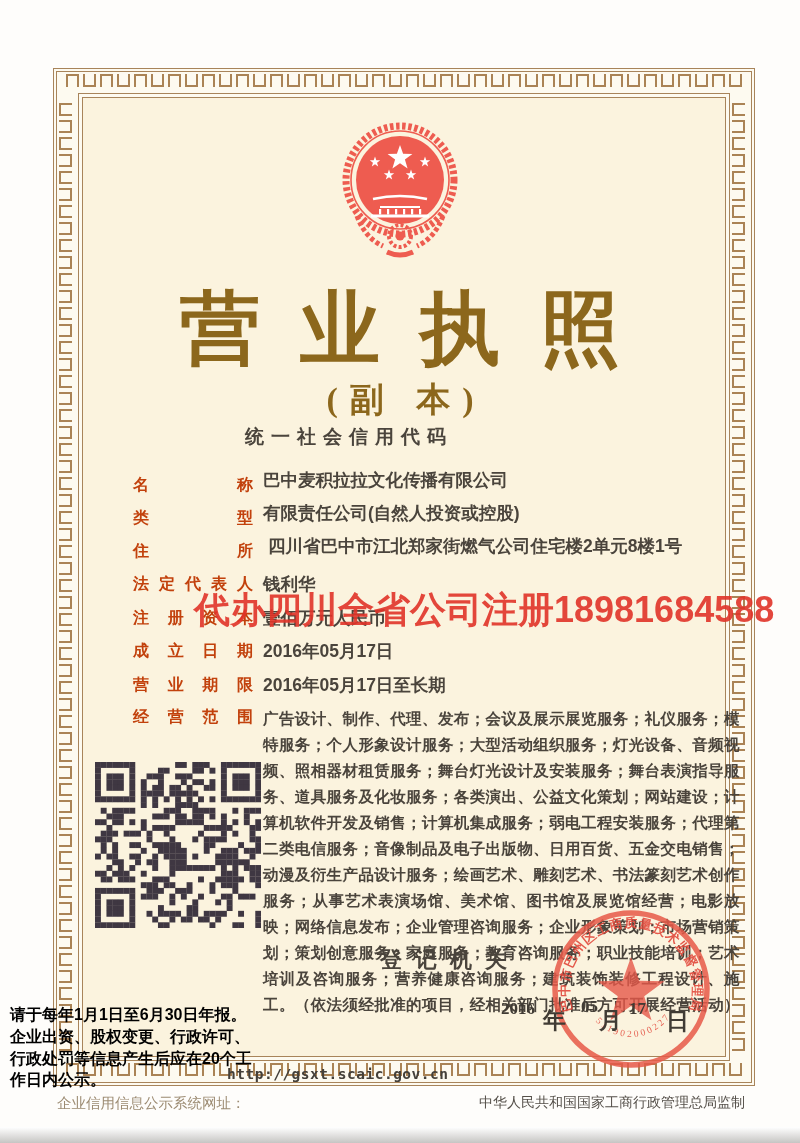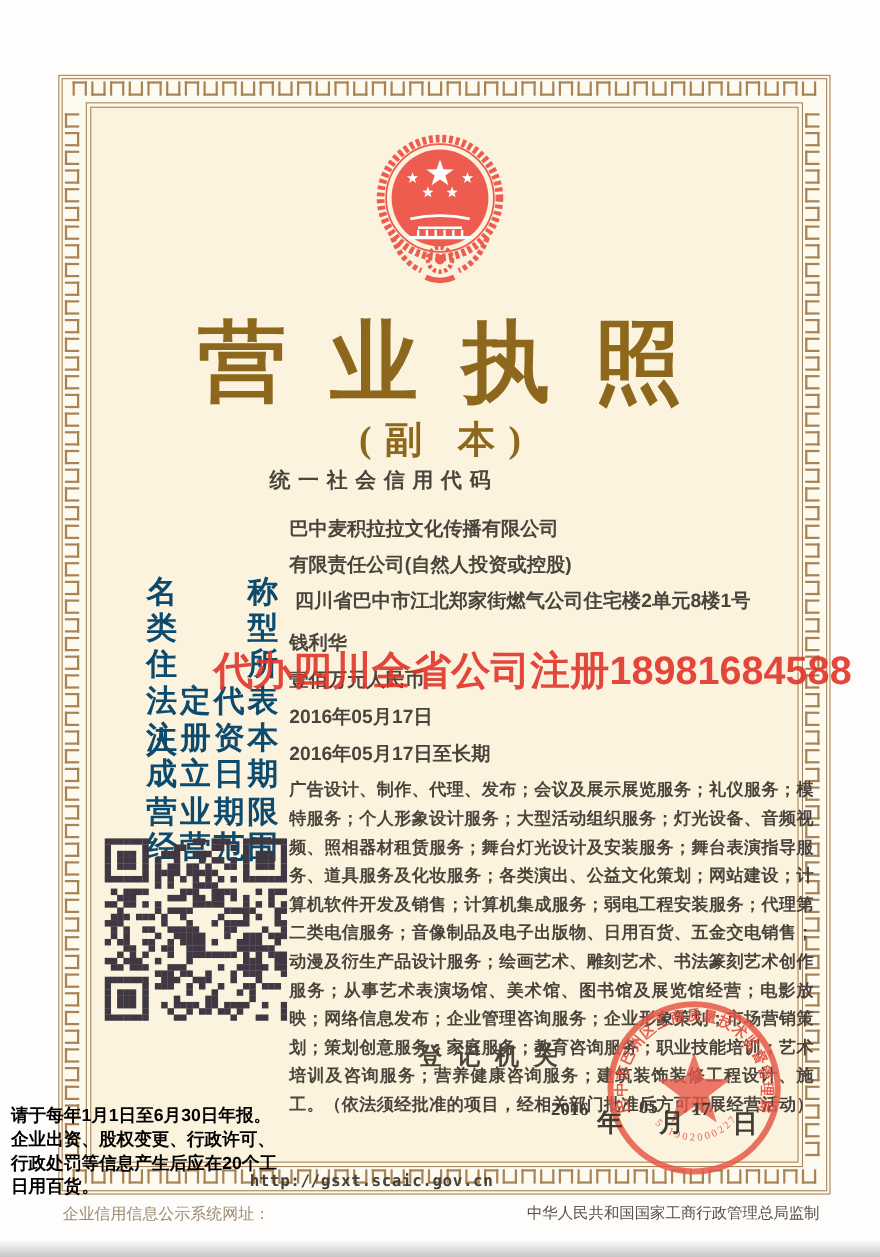--- a/index.html
+++ b/index.html
@@ -26,22 +26,22 @@
   #emblem{position:absolute;left:335px;top:118px;z-index:2;}
   #title{position:absolute;left:0;right:0;top:276px;text-align:center;z-index:2;
          font-size:80px;font-weight:bold;color:#8c671c;letter-spacing:40px;text-indent:40px;}
   #subtitle{position:absolute;left:0;right:0;top:377px;text-align:center;z-index:2;
             font-size:34px;font-weight:bold;color:#8c671c;letter-spacing:12px;text-indent:12px;}
   #ccl{position:absolute;left:245px;top:424px;z-index:2;font-size:19px;font-weight:bold;
        letter-spacing:7px;color:#4a443c;font-family:"Liberation Sans",sans-serif;}
   #ccv{position:absolute;left:468px;top:423px;z-index:2;font-size:20px;letter-spacing:1px;color:#3f3b34;}
 
   
-  .flabel{position:absolute;left:133px;width:120px;z-index:2;font-size:28px;font-weight:bold;
-          color:#0c4a6e;text-align:justify;text-align-last:justify;margin-top:44px;}
+  .flabel{position:absolute;left:133px;width:120px;z-index:2;font-size:16px;font-weight:bold;
+          color:#c2410c;text-align:justify;text-align-last:justify;}
   .fvalue{position:absolute;left:263px;z-index:2;font-size:17.5px;font-weight:bold;color:#4a443c;
           font-family:"Liberation Sans",sans-serif;}
   #scope-value{width:477px;font-size:15.5px;line-height:26px;text-align:justify;letter-spacing:0.4px;}
 
   
   #watermark{position:absolute;left:194px;top:586px;z-index:6;font-size:36px;font-weight:bold;
              color:#e13429;opacity:0.9;font-family:"Liberation Sans",sans-serif;white-space:nowrap;}
 
   
   #qr{position:absolute;left:95px;top:762px;z-index:2;}
@@ -761,20 +761,20 @@
   <span class="dt dt-cjk" id="d-yu">年</span>
   <span class="dt dt-num" id="d-month">05</span>
   <span class="dt dt-cjk" id="d-mu">月</span>
   <span class="dt dt-num" id="d-day">17</span>
   <span class="dt dt-cjk" id="d-du">日</span>
 
   <div id="note">
     <div>请于每年1月1日至6月30日年报。</div>
     <div>企业出资、股权变更、行政许可、</div>
     <div>行政处罚等信息产生后应在20个工</div>
-    <div>日用百货。</div>
+    <div>作日内公示。</div>
   </div>
   <span id="url">http://gsxt.scaic.gov.cn</span>
   <span id="footer-left">企业信用信息公示系统网址：</span>
   <span id="footer-right">中华人民共和国国家工商行政管理总局监制</span>
 
   <div id="photo-edge"></div>
 </div>
 
 </body></html>

